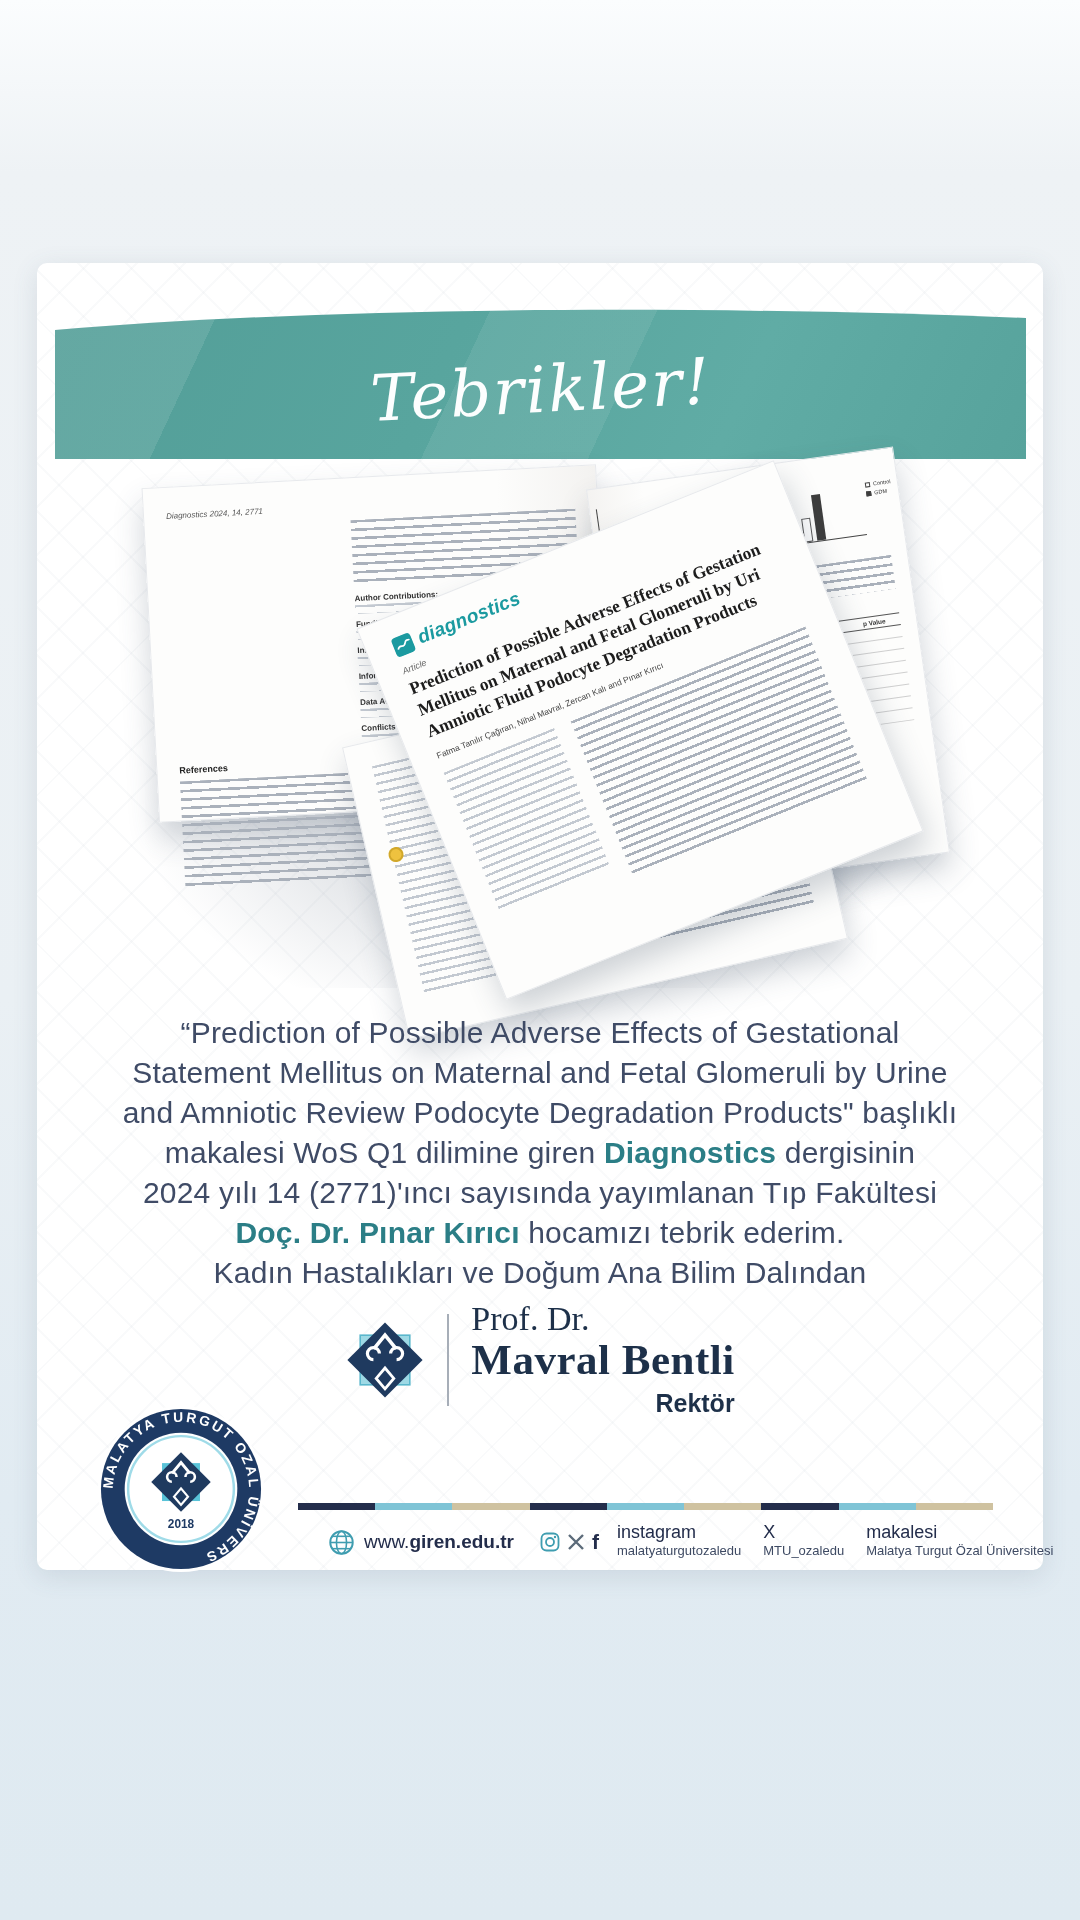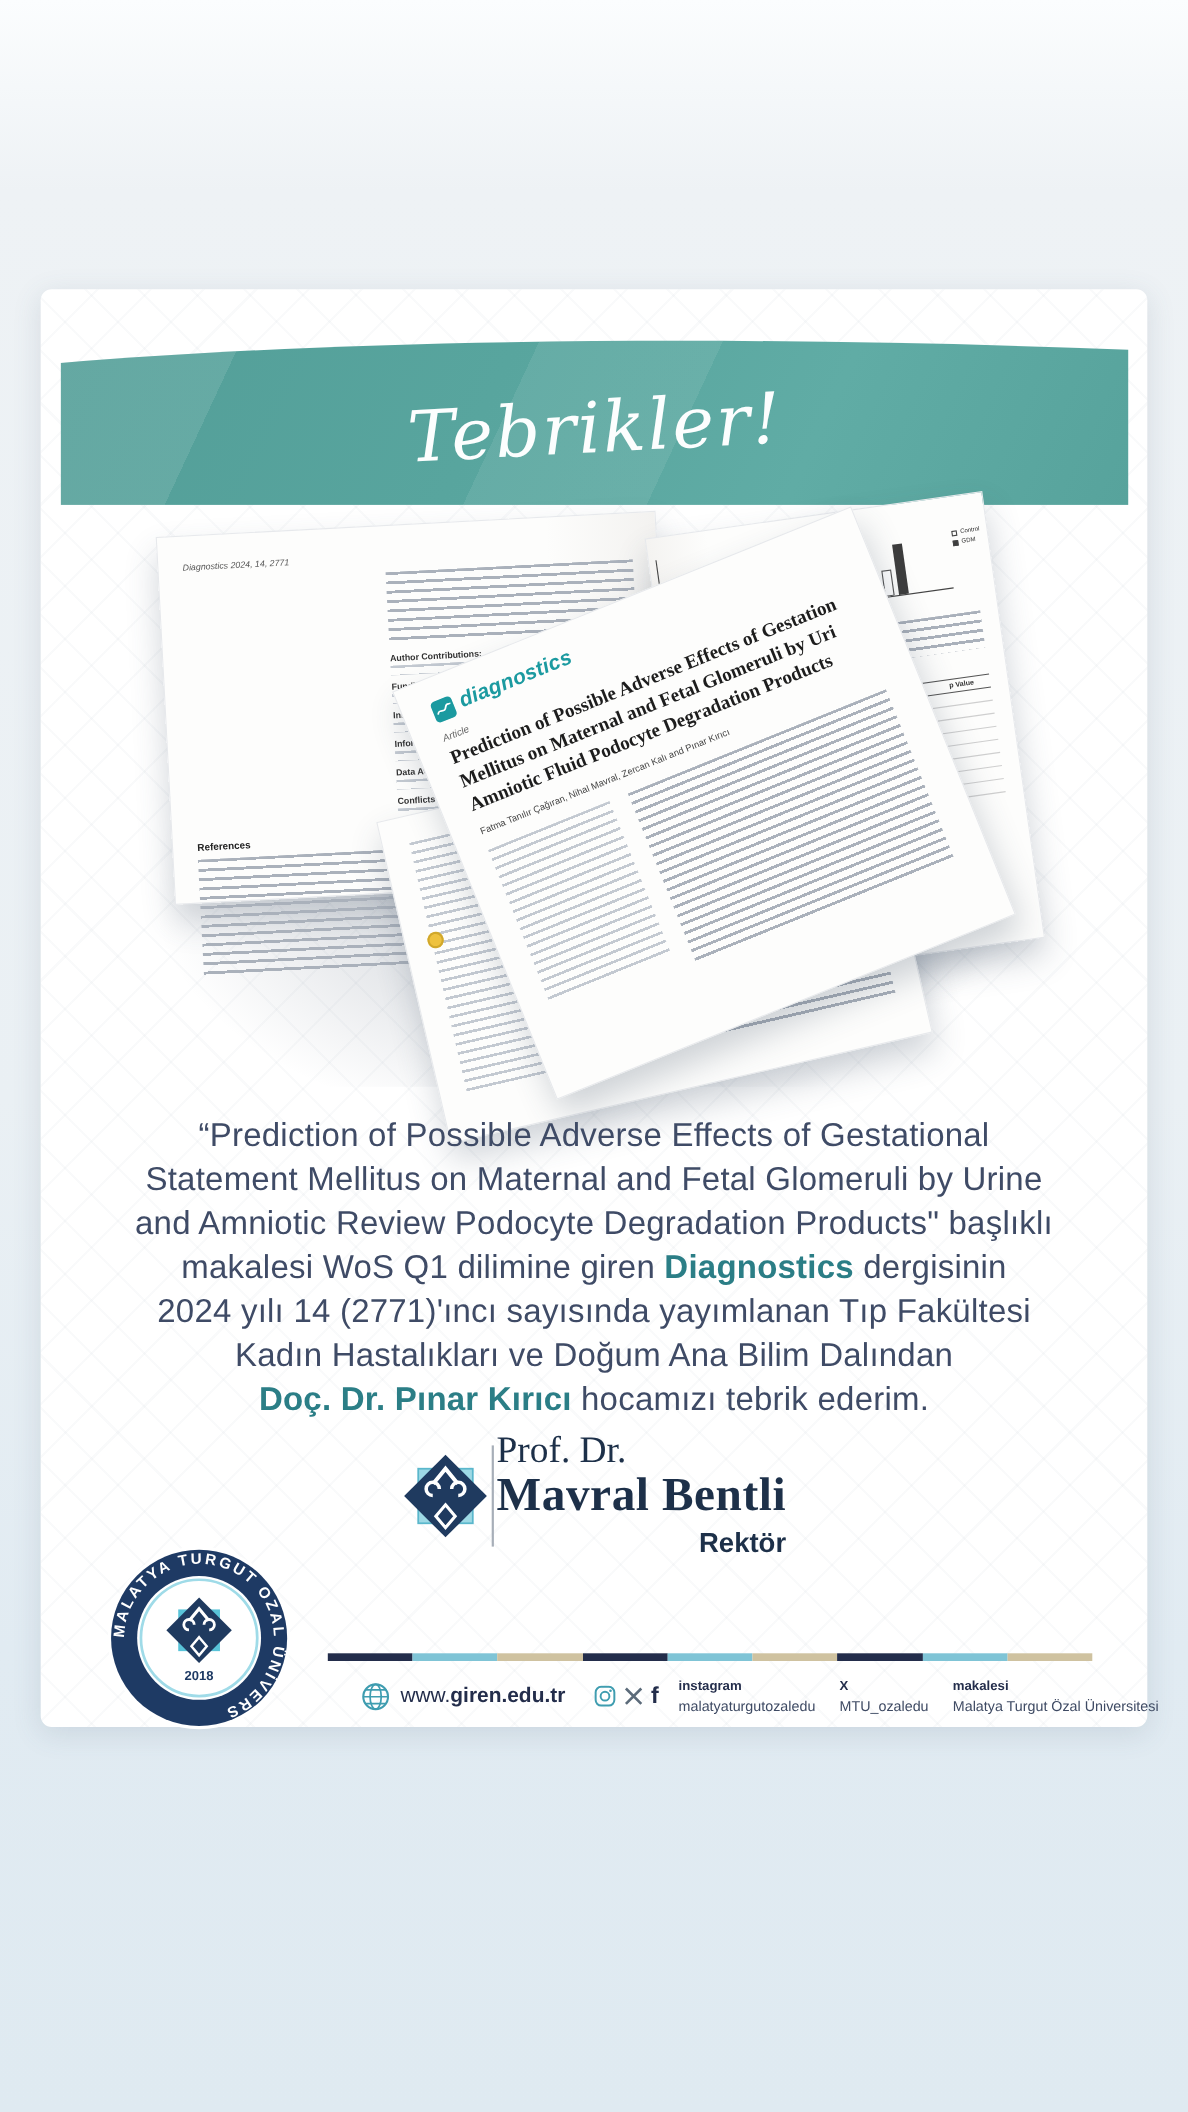--- a/index.html
+++ b/index.html
@@ -71,39 +71,39 @@
   .ptitle{font-family:"Liberation Serif",serif;font-weight:bold;font-size:17.5px;line-height:23px;
     color:#1d1d1d;white-space:nowrap;}
   .pauthors{font-size:8.5px;color:#444;margin-top:9px;white-space:nowrap;}
   .tp-cols{display:flex;gap:18px;margin-top:13px;}
   
   .message{position:absolute;left:0;top:750px;width:100%;text-align:center;z-index:5;
     color:var(--text,#3f4b66);font-size:30px;line-height:40px;letter-spacing:.2px;}
   .message .accent{color:var(--accent,#2b7e86);font-weight:bold;}
   
   .signature{position:absolute;left:0;top:1038px;width:100%;display:flex;justify-content:center;z-index:5;}
-  .sig-inner{display:flex;align-items:center;gap:2px;}
+  .sig-inner{display:flex;align-items:center;gap:22px;}
   .sig-divider{width:2px;height:92px;background:#a7aeb8;}
   .sig-text{color:var(--sig-navy,#1d3049);}
   .sig-prefix{font-family:"Liberation Serif",serif;font-size:34px;line-height:36px;}
   .sig-name{font-family:"Liberation Serif",serif;font-size:43px;line-height:46px;font-weight:bold;letter-spacing:.5px;}
   .sig-role{font-size:25px;font-weight:bold;text-align:right;margin-top:6px;}
   
   .footer-bar{position:absolute;left:261px;top:1240px;width:695px;height:7px;display:flex;z-index:5;}
   .footer-bar span{flex:1;}
   .footer-row{position:absolute;left:261px;top:1253px;width:720px;height:52px;display:flex;align-items:center;z-index:5;}
   .site{display:flex;align-items:center;gap:9px;margin-left:30px;cursor:pointer;}
   .site-text{font-size:19px;color:var(--navy,#232d4b);}
   .site-text b{font-weight:bold;}
   .soc-icons{display:flex;align-items:center;gap:7px;margin-left:26px;}
   .fb-f{font-weight:bold;font-size:21px;color:var(--navy,#232d4b);line-height:18px;}
   .v-div{width:1.5px;height:38px;background:#c9d2d8;margin-left:8px;}
   .cols{display:flex;margin-left:10px;}
   .f-col{margin-right:22px;}
-  .f-label{font-size:12px;font-weight:bold;color:var(--navy,#232d4b);line-height:15px;}
+  .f-label{font-size:18px;font-weight:normal;color:var(--navy,#232d4b);line-height:15px;}
   .f-handle{font-size:13px;color:#3e4a63;line-height:16px;margin-top:3px;white-space:nowrap;}
   
   .seal{position:absolute;left:97px;top:1405px;width:168px;height:168px;z-index:6;}
   .seal svg{display:block;}
   .ring-text{font-family:"Liberation Sans",sans-serif;font-weight:bold;font-size:14px;
     letter-spacing:2.4px;fill:#ffffff;}
   .year-text{font-family:"Liberation Sans",sans-serif;font-weight:bold;font-size:12px;fill:#1e3a64;}
 </style>
 </head>
 <body>
@@ -258,22 +258,22 @@
         </div>
       </div>
     </div>
 
     <div class="message" id="message">
         <div class="msg-line"><span>“Prediction of Possible Adverse Effects of Gestational</span></div>
         <div class="msg-line"><span>Statement Mellitus on Maternal and Fetal Glomeruli by Urine</span></div>
         <div class="msg-line"><span>and Amniotic Review Podocyte Degradation Products" başlıklı</span></div>
         <div class="msg-line"><span>makalesi WoS Q1 dilimine giren </span><span class="accent">Diagnostics</span><span> dergisinin</span></div>
         <div class="msg-line"><span>2024 yılı 14 (2771)'ıncı sayısında yayımlanan Tıp Fakültesi</span></div>
+        <div class="msg-line"><span class="accent">Doç. Dr. Pınar Kırıcı</span><span> hocamızı tebrik ederim.</span></div>
         <div class="msg-line"><span>Kadın Hastalıkları ve Doğum Ana Bilim Dalından</span></div>
-        <div class="msg-line"><span class="accent">Doç. Dr. Pınar Kırıcı</span><span> hocamızı tebrik ederim.</span></div>
       </div>
 
     <div class="signature">
       <div class="sig-inner">
         <svg width="80" height="80" viewBox="0 0 100 100">
           <rect x="19" y="19" width="62" height="62" fill="#9ed9e5" stroke="#5ab7cc" stroke-width="2"></rect>
           <polygon points="50,3 97,50 50,97 3,50" fill="#1f3a5f"></polygon>
           <path d="M36,36 L50,19 L64,36" stroke="#ffffff" stroke-width="4.5" fill="none"></path>
           <path d="M43,42 a7.5,7.5 0 1,0 -7.5,7.5" stroke="#ffffff" stroke-width="4" fill="none"></path>
           <path d="M57,42 a7.5,7.5 0 1,1 7.5,7.5" stroke="#ffffff" stroke-width="4" fill="none"></path>

